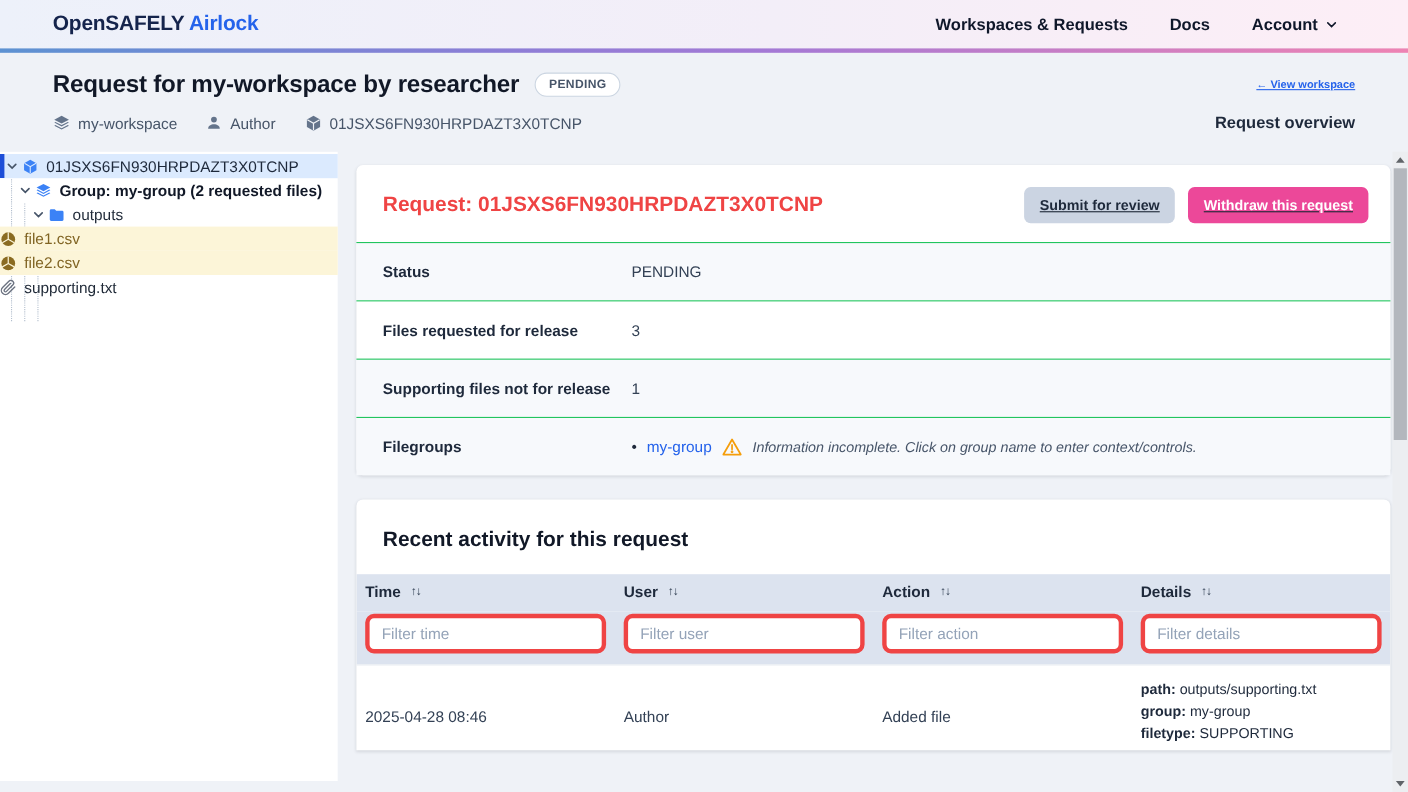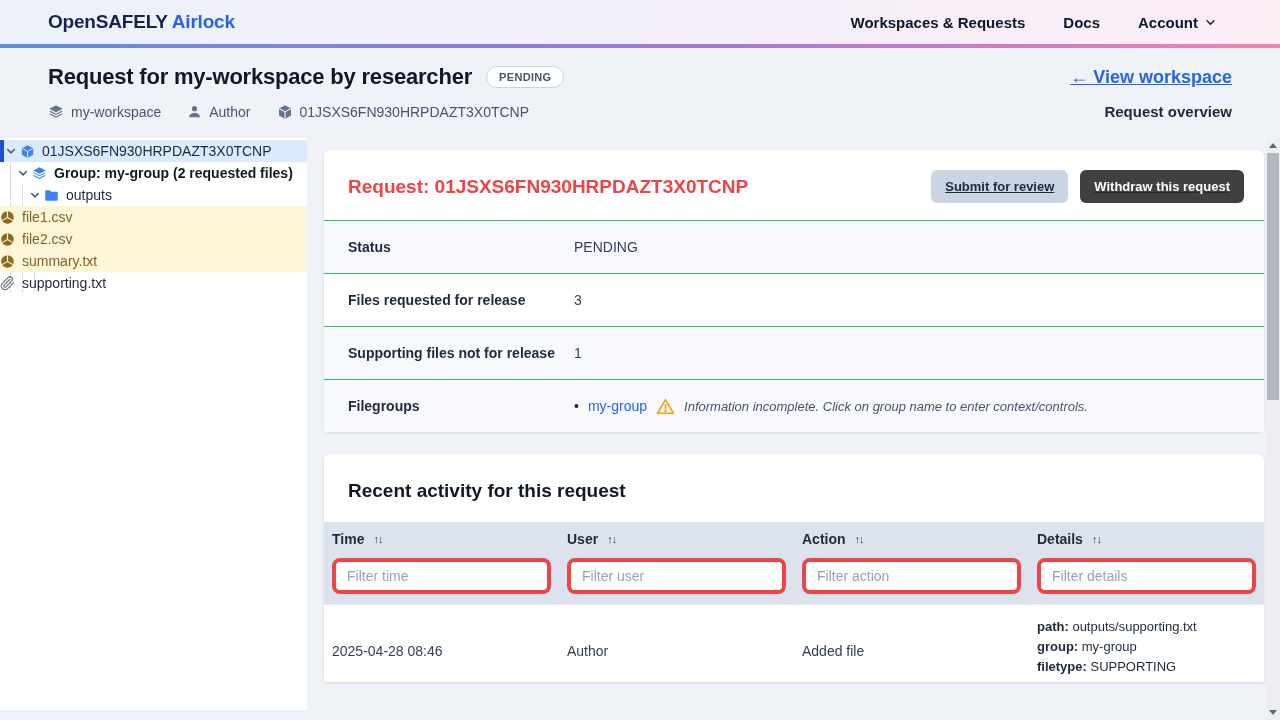--- a/index.html
+++ b/index.html
@@ -15,21 +15,21 @@
   .nav-links { margin-left:auto; display:flex; align-items:center; gap:38px; }
   .nav-link { font-size:15px; font-weight:700; color:#0f172a; cursor:pointer; display:flex; align-items:center; gap:7px; }
   .chev { width:11px; height:11px; }
 
   
   .page-header { height:90px; padding:16px 48px 0 48px; }
   .hrow1 { display:flex; align-items:center; }
   .page-title { font-size:22px; font-weight:800; color:#111827; letter-spacing:-0.2px; }
   .status-pill { margin-left:14px; background:#ffffff; border:1px solid #cbd5e1; color:#475569;
                  font-size:11px; font-weight:700; letter-spacing:0.03em; padding:4px 12px; border-radius:999px; }
-  .back-link { margin-left:auto; color:#2563eb; font-size:18px; font-weight:700; text-decoration:underline; cursor:pointer; }
+  .back-link { margin-left:auto; color:#2563eb; font-size:10px; font-weight:700; text-decoration:underline; cursor:pointer; }
   .hrow2 { display:flex; align-items:center; margin-top:13px; font-size:14px; color:#475569; }
   .meta-item { display:flex; align-items:center; gap:7px; margin-right:26px; }
   .meta-item svg { flex:none; }
   .overview-label { margin-left:auto; font-size:15px; font-weight:700; color:#1e293b; }
 
   
   .content { position:relative; display:flex; height:582px; }
 
   
   .sidebar { width:307px; height:572px; background:#ffffff; position:relative; padding-top:2px;
@@ -46,21 +46,21 @@
 
   
   .main { margin-left:17px; width:940px; flex:none; }
   .card { background:#ffffff; border-radius:6px; box-shadow:0 1px 3px rgba(15,23,42,.12); }
   .card1 { margin-top:12px; }
   .card1-header { display:flex; align-items:center; padding:20px 20px 17px 24px; }
   .card-title { font-size:19px; font-weight:700; color:#ef4444; }
   .btns { margin-left:auto; display:flex; align-items:center; gap:12px;text-decoration:underline; }
   .btn { border:none; font-family:inherit; font-size:13px; font-weight:600; padding:9px 14px; border-radius:6px; cursor:pointer; }
   .btn-submit { background:#cbd4e2; color:#1e293b; }
-  .btn-withdraw { background:#404040; color:#ffffff; }
+  .btn-withdraw { background:#ec4899; color:#ffffff; }
 
   .details-row { display:flex; align-items:center; height:53px; padding-left:24px;
                  border-top:1px solid #22c55e; font-size:14px; }
   .details-row.alt { background:#f7f9fc; }
   .detail-label { width:226px; flex:none; font-weight:600; color:#1e293b; }
   .detail-value { color:#334155; }
   .fg-value { display:flex; align-items:center; gap:9px; }
   .fg-bullet { color:#1e293b; font-size:14px; }
   .fg-link { color:#2563eb; cursor:pointer; }
   .fg-note { font-style:italic; font-size:13px; color:#475569; }
@@ -195,27 +195,20 @@
     </div>
 
     <div class="tree-row row-output pl3">
       <svg class="ticon" viewBox="0 0 24 24">
           <circle cx="12" cy="12" r="10" fill="#8a6b21"></circle>
           <path d="M12 12V2M12 12l8.7 5M12 12 3.3 17" stroke="#fcf5d8" stroke-width="1.8" fill="none"></path>
         </svg>
       <span>file2.csv</span>
     </div>
 
-    <div class="tree-row row-output pl3">
-      <svg class="ticon" viewBox="0 0 24 24">
-          <circle cx="12" cy="12" r="10" fill="#8a6b21"></circle>
-          <path d="M12 12V2M12 12l8.7 5M12 12 3.3 17" stroke="#fcf5d8" stroke-width="1.8" fill="none"></path>
-        </svg>
-      <span>summary.txt</span>
-    </div>
 
     <div class="tree-row pl3">
       <svg class="ticon" viewBox="0 0 24 24" fill="none" stroke="#6b7280" stroke-width="2" stroke-linecap="round" stroke-linejoin="round">
           <path d="M21.44 11.05l-9.19 9.19a6 6 0 0 1-8.49-8.49l9.19-9.19a4 4 0 0 1 5.66 5.66l-9.2 9.19a2 2 0 0 1-2.83-2.83l8.49-8.48"></path>
         </svg>
       <span>supporting.txt</span>
     </div>
   </div>
 
   <div class="main">

